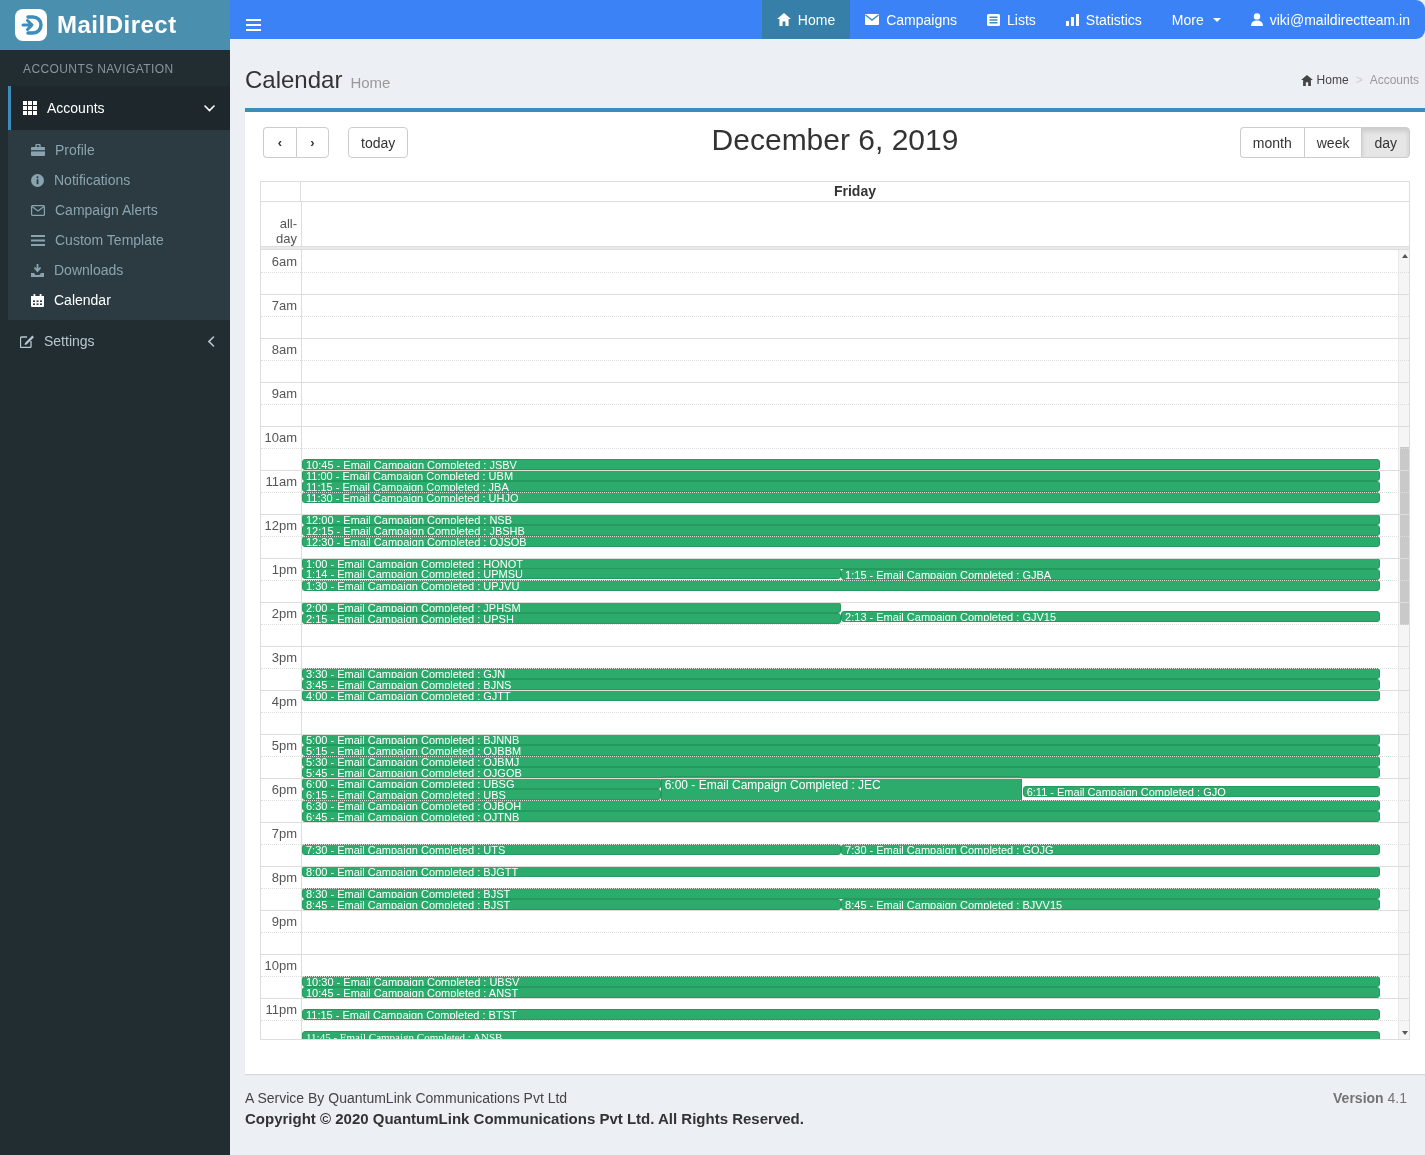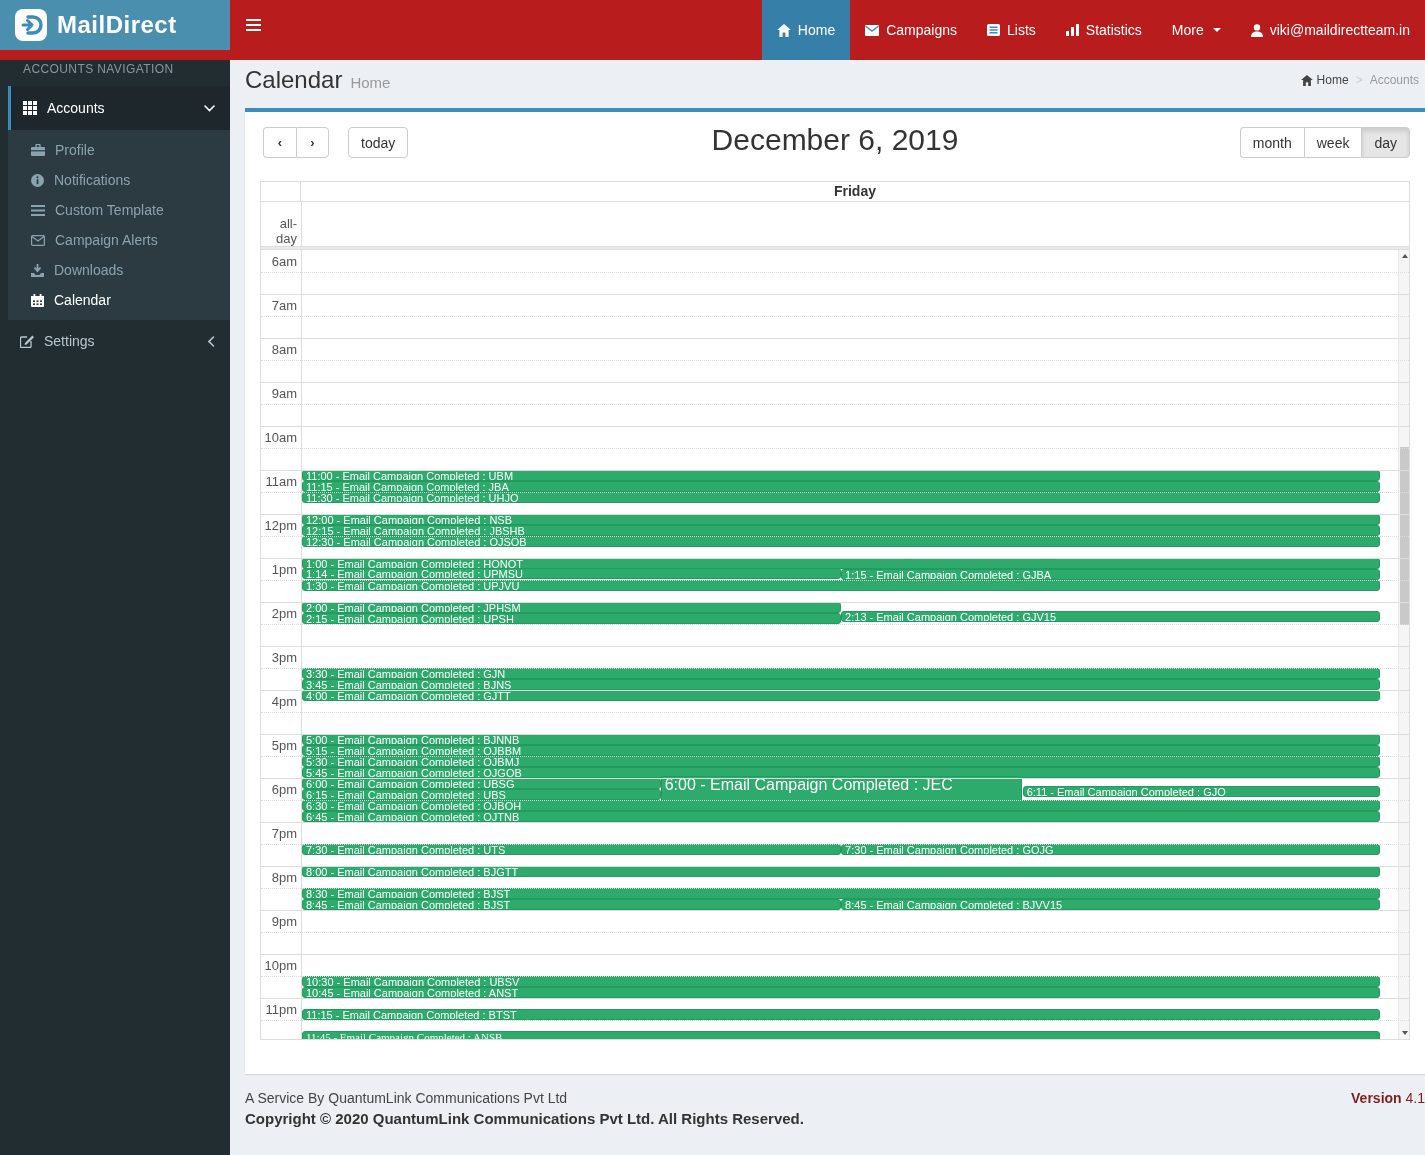--- a/index.html
+++ b/index.html
@@ -3,21 +3,21 @@
 <meta charset="utf-8">
 <style>
   * { box-sizing: border-box; }
   html,body { margin:0; padding:0; }
   body {
     width:1425px; height:1155px; overflow:hidden; position:relative;
     font-family:"Liberation Sans", sans-serif;
     background:#ecf0f5; color:#333;
   }
   
-  .navbar { position:absolute; top:0; left:0; right:0; height:60px; background:#b91c1c; display:flex; z-index:30; }
+  .navbar { position:absolute; top:0; left:0; right:0; height:39px; background:#3b82f6; display:flex; z-index:30;border-radius:9px; }
   .brand { width:230px; height:50px; background:#4b8fae; display:flex; align-items:center; gap:9px; padding-left:14px; flex:none; }
   .brand-text { color:#fff; font-size:24px; font-weight:bold; letter-spacing:0.5px; }
   .hamburger { width:46px; height:50px; display:flex; flex-direction:column; justify-content:center; align-items:center; gap:3px; cursor:pointer; }
   .hamburger i { width:15px; height:2px; background:#fff; display:block; }
   .nav-right { margin-left:auto; display:flex; align-items:stretch; }
   .nav-item { display:flex; align-items:center; gap:7px; padding:0 15px; color:#fff; font-size:14px; cursor:pointer; white-space:nowrap; }
   .nav-item.active { background:#367fa9; }
   .caret { width:0; height:0; border-left:4px solid transparent; border-right:4px solid transparent; border-top:4px solid #fff; margin-left:2px; }
   
   .sidebar { position:absolute; top:50px; left:0; bottom:0; width:230px; background:#222d32; z-index:20;padding-left:8px; }
@@ -62,33 +62,33 @@
   .allday-row .axis-line { position:absolute; left:40px; top:0; bottom:0; width:1px; background:#ddd; }
   .fc-divider { height:3px; background:#eaeaea; border:1px solid #ddd; border-top:0; }
   .timegrid { position:relative; height:790px; border:1px solid #ddd; border-top:0; overflow:hidden; background:#fff; }
   .hour-line { position:absolute; left:0; right:0; height:0; border-top:1px solid #ddd; }
   .half-line { position:absolute; left:0; right:0; height:0; border-top:1px dotted #ddd; }
   .axis-line-v { position:absolute; left:40px; top:0; bottom:0; width:1px; background:#ddd; }
   .axis-label { position:absolute; left:0; width:36px; text-align:right; font-size:13px; color:#555; }
   .grid-area { position:absolute; left:41px; right:0; top:0; bottom:0; }
   .fc-event { position:absolute; height:11px; background:#2dab6d; border:1px solid #26995f; border-radius:3px; color:#fff;
               font-size:11px; line-height:10px; padding:0 0 0 3px; white-space:nowrap; overflow:hidden; cursor:pointer; }
-  .fc-event.tall { height:29px; font-size:16px; line-height:16px; }
+  .fc-event.tall { height:29px; font-size:12px; line-height:16px; }
   
   .vscroll { position:absolute; top:0; right:0; bottom:0; width:11px; background:#f5f5f5; border-left:1px solid #e8e8e8; }
   .vscroll .arr { position:absolute; left:0; width:11px; height:12px; display:flex; align-items:center; justify-content:center; }
   .vscroll .arr.up { top:0; } .vscroll .arr.down { bottom:0; }
   .tri-up { width:0;height:0;border-left:3px solid transparent;border-right:3px solid transparent;border-bottom:4px solid #555; }
   .tri-down { width:0;height:0;border-left:3px solid transparent;border-right:3px solid transparent;border-top:4px solid #555; }
   .vscroll .thumb { position:absolute; left:1px; width:9px; top:197px; height:178px; background:#c9c9c9; }
   
   .main-footer { padding:16px 2px 0 15px; position:relative; }
   .footer-line1 { font-size:14px; color:#444; }
   .footer-line2 { font-size:15px; color:#333; font-weight:bold; margin-top:4px; }
-  .footer-version { position:absolute; right:0; top:16px; font-size:14px; color:#7f1d1d; white-space:nowrap; }
+  .footer-version { position:absolute; right:18px; top:16px; font-size:14px; color:#737373; white-space:nowrap; }
   .footer-version b { font-weight:bold; }
   .ico { display:inline-flex; align-items:center; justify-content:center; flex:none; }
   svg { display:block; }
 </style>
 </head>
 <body>
 
 <div class="navbar">
   <div class="brand">
     <span class="ico">
@@ -197,36 +197,36 @@
         <svg width="13" height="13" viewBox="0 0 13 13">
             <circle cx="6.5" cy="6.5" r="6.5" fill="#8aa4af"></circle>
             <rect x="5.6" y="5.2" width="1.8" height="5" fill="#2c3b41"></rect>
             <rect x="5.6" y="2.4" width="1.8" height="1.8" fill="#2c3b41"></rect>
           </svg>
       </span>
       <span>Notifications</span>
     </div>
     <div class="submenu-item">
       <span class="ico">
+        <svg width="14" height="11" viewBox="0 0 14 11">
+            <rect x="0.6" y="0.6" width="12.8" height="9.8" rx="1" stroke="#8aa4af" stroke-width="1.2" fill="none"></rect>
+            <path d="M1 1.4 L7 6 L13 1.4" stroke="#8aa4af" stroke-width="1.2" fill="none"></path>
+          </svg>
+      </span>
+      <span>Campaign Alerts</span>
+    </div>
+    <div class="submenu-item">
+      <span class="ico">
         <svg width="14" height="11" viewBox="0 0 14 11" fill="#8aa4af">
             <rect width="14" height="2"></rect>
             <rect y="4.5" width="14" height="2"></rect>
             <rect y="9" width="14" height="2"></rect>
           </svg>
       </span>
       <span>Custom Template</span>
-    </div>
-    <div class="submenu-item">
-      <span class="ico">
-        <svg width="14" height="11" viewBox="0 0 14 11">
-            <rect x="0.6" y="0.6" width="12.8" height="9.8" rx="1" stroke="#8aa4af" stroke-width="1.2" fill="none"></rect>
-            <path d="M1 1.4 L7 6 L13 1.4" stroke="#8aa4af" stroke-width="1.2" fill="none"></path>
-          </svg>
-      </span>
-      <span>Campaign Alerts</span>
     </div>
     <div class="submenu-item">
       <span class="ico">
         <svg width="13" height="13" viewBox="0 0 13 13" fill="#8aa4af">
             <path d="M6.5 0 V6 M3.5 3.5 L6.5 7 L9.5 3.5" stroke="#8aa4af" stroke-width="1.8" fill="none"></path>
             <path d="M0 9 H3 L4.5 11 H8.5 L10 9 H13 V13 H0 Z"></path>
           </svg>
       </span>
       <span>Downloads</span>
     </div>
@@ -310,20 +310,21 @@
     <div class="allday-row">
       <div class="allday-label">all-day</div>
       <div class="axis-line"></div>
     </div>
 
     <div class="fc-divider"></div>
 
     <div class="timegrid">
       <div class="axis-line-v"></div>
       <div class="grid-area">
+          <div class="fc-event" style="top: 209px; left: 0%; width: 97.4%;">10:45 - Email Campaign Completed : JSBV</div>
           <div class="fc-event" style="top: 220px; left: 0%; width: 97.4%;">11:00 - Email Campaign Completed : UBM</div>
           <div class="fc-event" style="top: 231px; left: 0%; width: 97.4%;">11:15 - Email Campaign Completed : JBA</div>
           <div class="fc-event" style="top: 242px; left: 0%; width: 97.4%;">11:30 - Email Campaign Completed : UHJO</div>
           <div class="fc-event" style="top: 264px; left: 0%; width: 97.4%;">12:00 - Email Campaign Completed : NSB</div>
           <div class="fc-event" style="top: 275px; left: 0%; width: 97.4%;">12:15 - Email Campaign Completed : JBSHB</div>
           <div class="fc-event" style="top: 286px; left: 0%; width: 97.4%;">12:30 - Email Campaign Completed : OJSOB</div>
           <div class="fc-event" style="top: 308px; left: 0%; width: 97.4%;">1:00 - Email Campaign Completed : HONOT</div>
           <div class="fc-event" style="top: 318px; left: 0%; width: 48.7%;">1:14 - Email Campaign Completed : UPMSU</div>
           <div class="fc-event" style="top: 319px; left: 48.7%; width: 48.7%;">1:15 - Email Campaign Completed : GJBA</div>
           <div class="fc-event" style="top: 330px; left: 0%; width: 97.4%;">1:30 - Email Campaign Completed : UPJVU</div>

